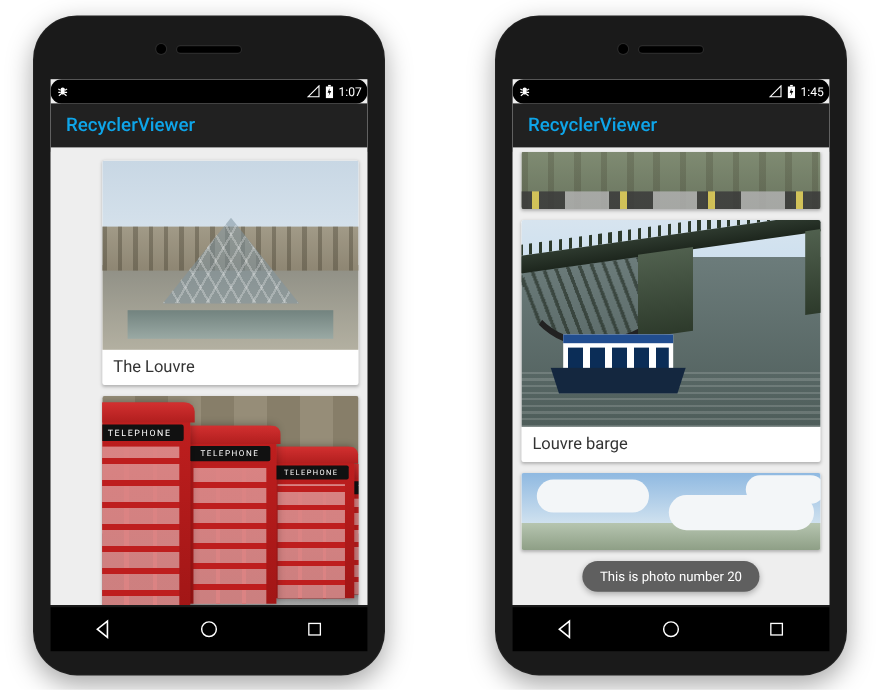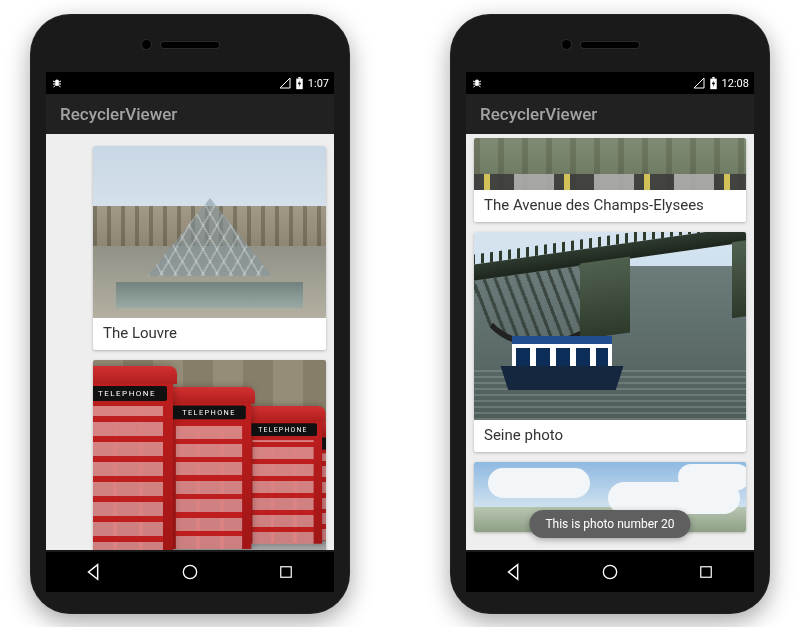--- a/index.html
+++ b/index.html
@@ -52,31 +52,32 @@
 
   
   .statusbar {
     height: 22px;
     background: #000;
     color: #fff;
     display: flex;
     align-items: center;
     font-size: 11px;
     padding: 0 5px;
+    border-radius: 10px;
   }
   .statusbar .sb-left { display:flex; align-items:center; gap:4px; }
   .statusbar .sb-right { margin-left:auto; display:flex; align-items:center; gap:4px; }
   .bug-icon, .signal-icon, .battery-icon { display:inline-block; }
   .bug-icon svg, .signal-icon svg, .battery-icon svg { display:block; }
 
   
   .appbar {
     height: 40px;
     background: #212121;
-    color: #a3a3a3;
+    color: #0ea5e9;
     display: flex;
     align-items: center;
     padding: 0 14px;
     font-size: 17px;
     font-weight: 500;
   }
 
   
   .content {
     position: absolute;
@@ -432,52 +433,51 @@
                 <path d="M2 22 L22 2 L22 22 Z" fill="none" stroke="#fff" stroke-width="2"></path>
               </svg>
         </span>
         <span class="battery-icon">
           <svg width="9" height="13" viewBox="0 0 10 16">
                 <rect x="1" y="2" width="8" height="13" fill="#fff"></rect>
                 <rect x="3.5" y="0" width="3" height="2" fill="#fff"></rect>
                 <path d="M5 4 L3 9 L5 9 L4 13 L7 7 L5 7 Z" fill="#000"></path>
               </svg>
         </span>
-        <span>12:08</span>
+        <span>1:45</span>
       </span>
     </div>
 
     <div class="appbar">
       <span>RecyclerViewer</span>
     </div>
 
     <div class="content">
       <div class="scroll" style="top:0;">
 
         <div class="card" style="margin-top:0;">
           <div class="photo photo-champs"></div>
-          <div class="caption">The Avenue des Champs-Elysees</div>
         </div>
 
         <div class="card">
           <div class="photo photo-seine" style="height:188px;">
             <div class="bridge">
               <div class="rail"></div>
               <div class="deck"></div>
               <div class="arch"></div>
               <div class="pierB"></div>
               <div class="pierA"></div>
             </div>
             <div class="water-refl"></div>
             <div class="barge">
               <div class="cabin"></div>
               <div class="hull"></div>
             </div>
           </div>
-          <div class="caption">Seine photo</div>
+          <div class="caption">Louvre barge</div>
         </div>
 
         <div class="card partial-bottom">
           <div class="photo photo-sky" style="height:70px;">
             <div class="cloud c1"></div>
             <div class="cloud c2"></div>
             <div class="cloud c3"></div>
           </div>
         </div>
 

